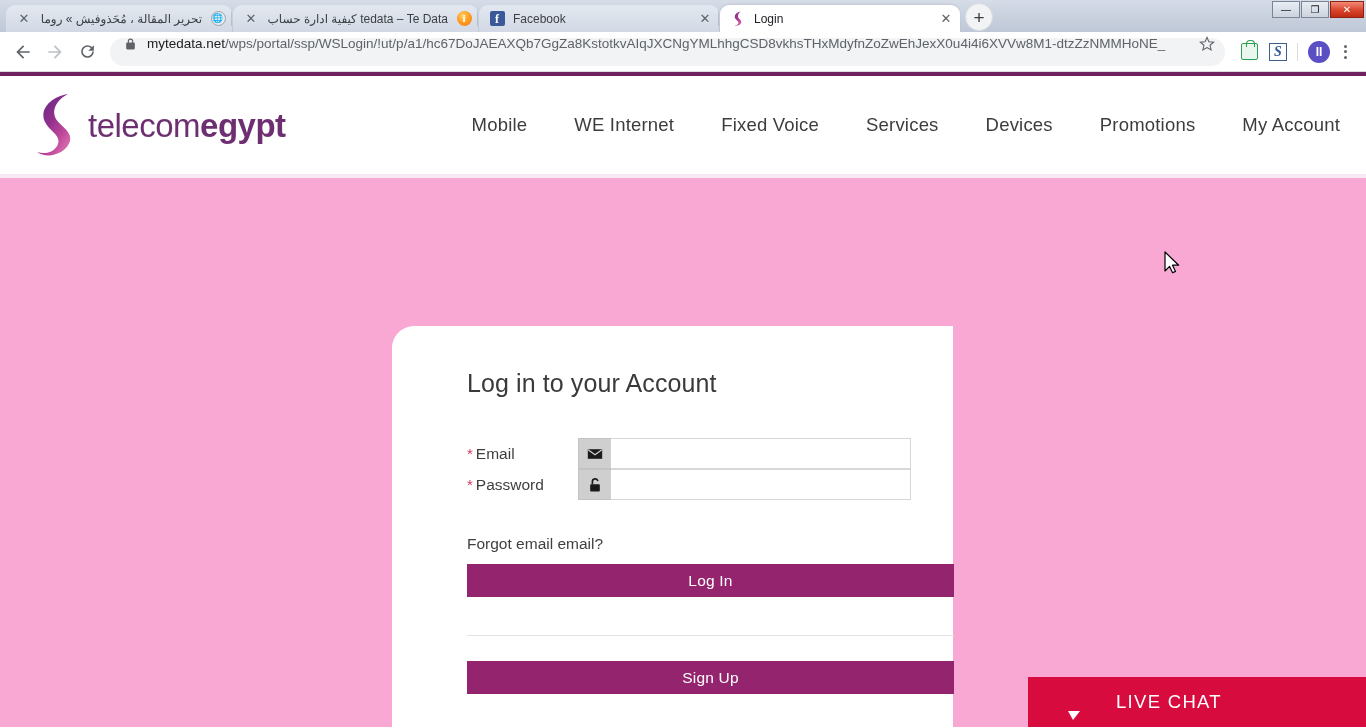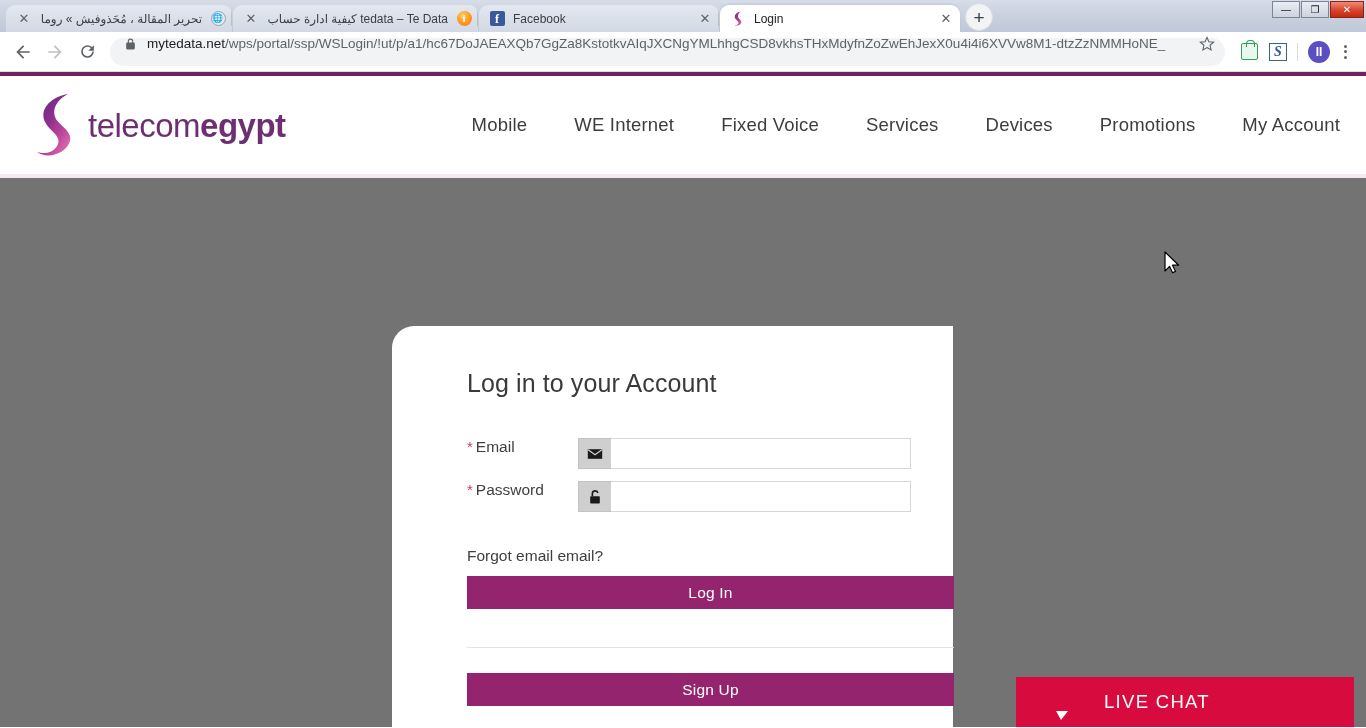--- a/index.html
+++ b/index.html
@@ -184,21 +184,21 @@
     display:flex;align-items:center;justify-content:center;
     flex:0 0 auto; margin-left: 4px;
   }
   .kebab { width:26px;height:26px;display:flex;flex-direction:column;align-items:center;justify-content:center;gap:2.5px;flex:0 0 auto;margin-left:2px;}
   .kebab i { width:3px;height:3px;border-radius:50%;background:#5f6368;display:block;}
 
   
   .viewport {
     width: 1366px;
     height: 655px;
-    background: #737373;
+    background: #f9a8d4;
     position: relative;
     overflow: hidden;
   }
 
   .site-header {
     background: #ffffff;
     border-top: 4px solid #6f2160;
     border-bottom: 3px solid #6f2160;
     height: 105px;
     display: flex;
@@ -254,22 +254,21 @@
     font-size: 25px;
     font-weight: 300;
     color: #3a3a3a;
     margin: 11px 0 0 37px;
     letter-spacing: 0.1px;
   }
 
   .form { margin-top: 40px; }
   .form-row {
     display: flex;
-    align-items: flex-start;
-    margin-bottom: 12px;
+    align-items: center;
   }
   .form-label {
     width: 148px;
     flex: 0 0 148px;
     font-size: 15.5px;
     color: #3f3f3f;
     padding-left: 37px;
     font-weight: 400;
   }
   .req { color: #cf3a5c; margin-right: 3px; font-size: 15px; }
@@ -328,21 +327,21 @@
     width: 487px;
     height: 1px;
     background: #e2e2e2;
     margin: 38px 0 0 37px;
   }
   .btn-signup { margin-top: 25px; }
 
   
   .livechat {
     position: absolute;
-    right: 12px;
+    right: 0;
     bottom: 0;
     width: 338px;
     height: 50px;
     background: #d80b3f;
     display: flex;
     align-items: center;
     padding-left: 34px;
   }
   .chat-bubble { width: 34px; height: 27px; flex: 0 0 34px; position: relative; }
   .chat-bubble .body {

